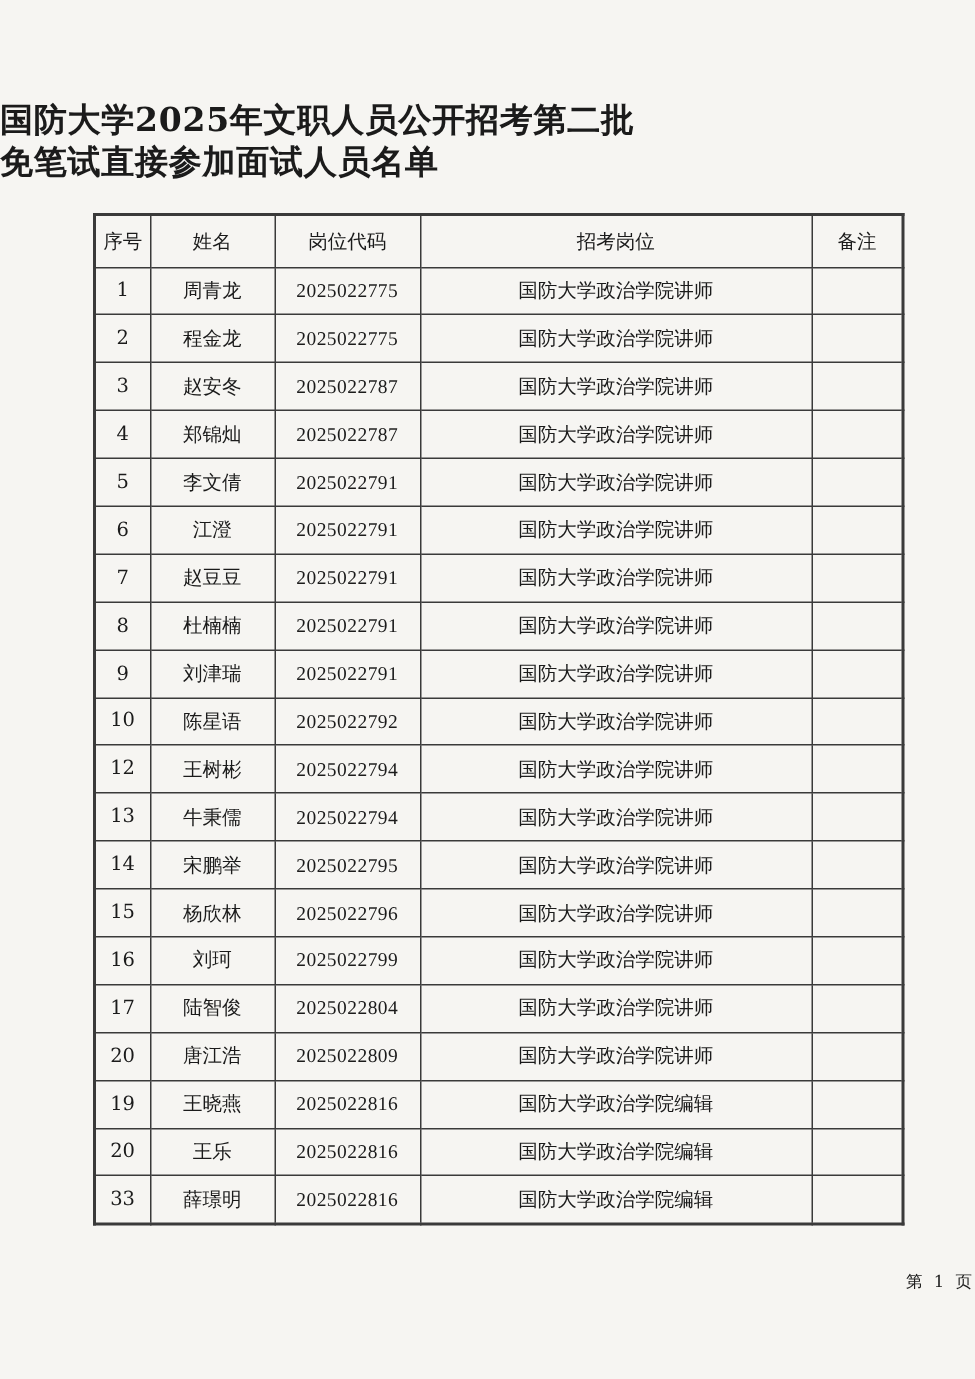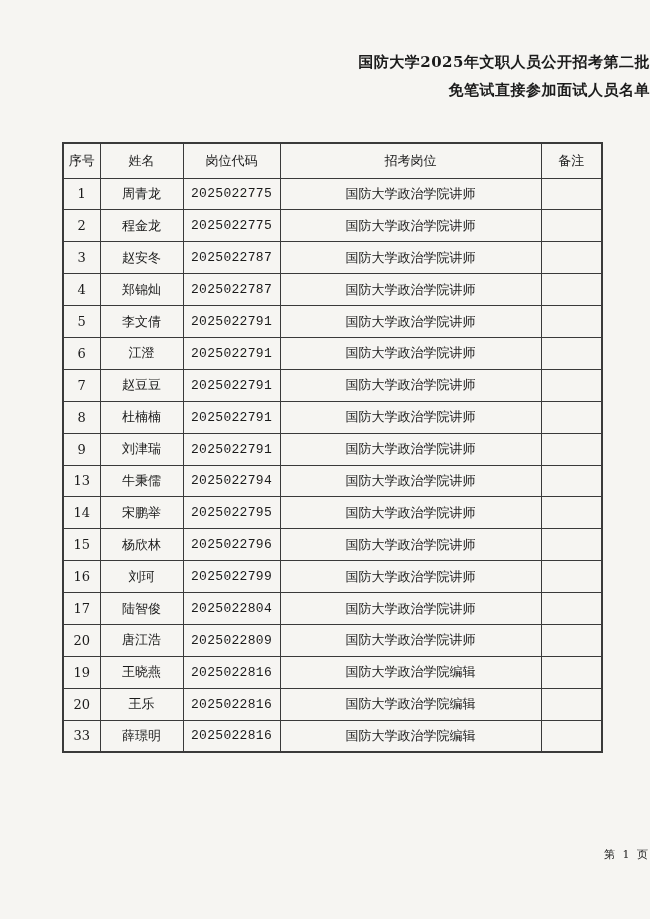--- a/index.html
+++ b/index.html
@@ -6,24 +6,24 @@
   body {
     width: 650px; height: 919px;
     background: #f6f5f2;
     font-family: "DejaVu Serif", "Liberation Serif", serif;
     color: #1b1b1b;
     position: relative;
     overflow: hidden;
   }
   .doc-title {
     position: absolute;
-    top: 48px; left: 0; right: 0;
-    text-align: right;
+    top: 66px; left: 0; right: 0;
+    text-align: left;
     font-weight: bold;
-    font-size: 15px;
+    font-size: 22px;
     line-height: 28px;
     letter-spacing: 0.5px;
   }
   table.roster {
     position: absolute;
     left: 62px; top: 142px;
     width: 539px;
     border-collapse: collapse;
     table-layout: fixed;
     border: 2px solid #3a3a3a;
@@ -38,21 +38,21 @@
     overflow: hidden;
     white-space: nowrap;
   }
   table.roster thead tr { height: 35px; }
   table.roster tbody tr { height: 31.9px; }
   col.c-index  { width: 37px; }
   col.c-name   { width: 83px; }
   col.c-code   { width: 97px; }
   col.c-post   { width: 261px; }
   col.c-remark { width: 61px; }
-  .cell-code { font-family: Liberation Mono, monospace; letter-spacing: 0.3px; }
+  .cell-code { font-family: Liberation Serif, serif; letter-spacing: 0.3px; }
   .page-footer {
     position: absolute;
     top: 847px; left: 0; right: 0;
     text-align: right;
     font-size: 11px;
     letter-spacing: 2px;
   }
 </style>
 </head>
 <body>
@@ -137,20 +137,34 @@
         <td></td>
       </tr>
       <tr>
         <td>9</td>
         <td>刘津瑞</td>
         <td class="cell-code">2025022791</td>
         <td>国防大学政治学院讲师</td>
         <td></td>
       </tr>
       <tr>
+        <td>10</td>
+        <td>陈星语</td>
+        <td class="cell-code">2025022792</td>
+        <td>国防大学政治学院讲师</td>
+        <td></td>
+      </tr>
+      <tr>
+        <td>12</td>
+        <td>王树彬</td>
+        <td class="cell-code">2025022794</td>
+        <td>国防大学政治学院讲师</td>
+        <td></td>
+      </tr>
+      <tr>
         <td>13</td>
         <td>牛秉儒</td>
         <td class="cell-code">2025022794</td>
         <td>国防大学政治学院讲师</td>
         <td></td>
       </tr>
       <tr>
         <td>14</td>
         <td>宋鹏举</td>
         <td class="cell-code">2025022795</td>

